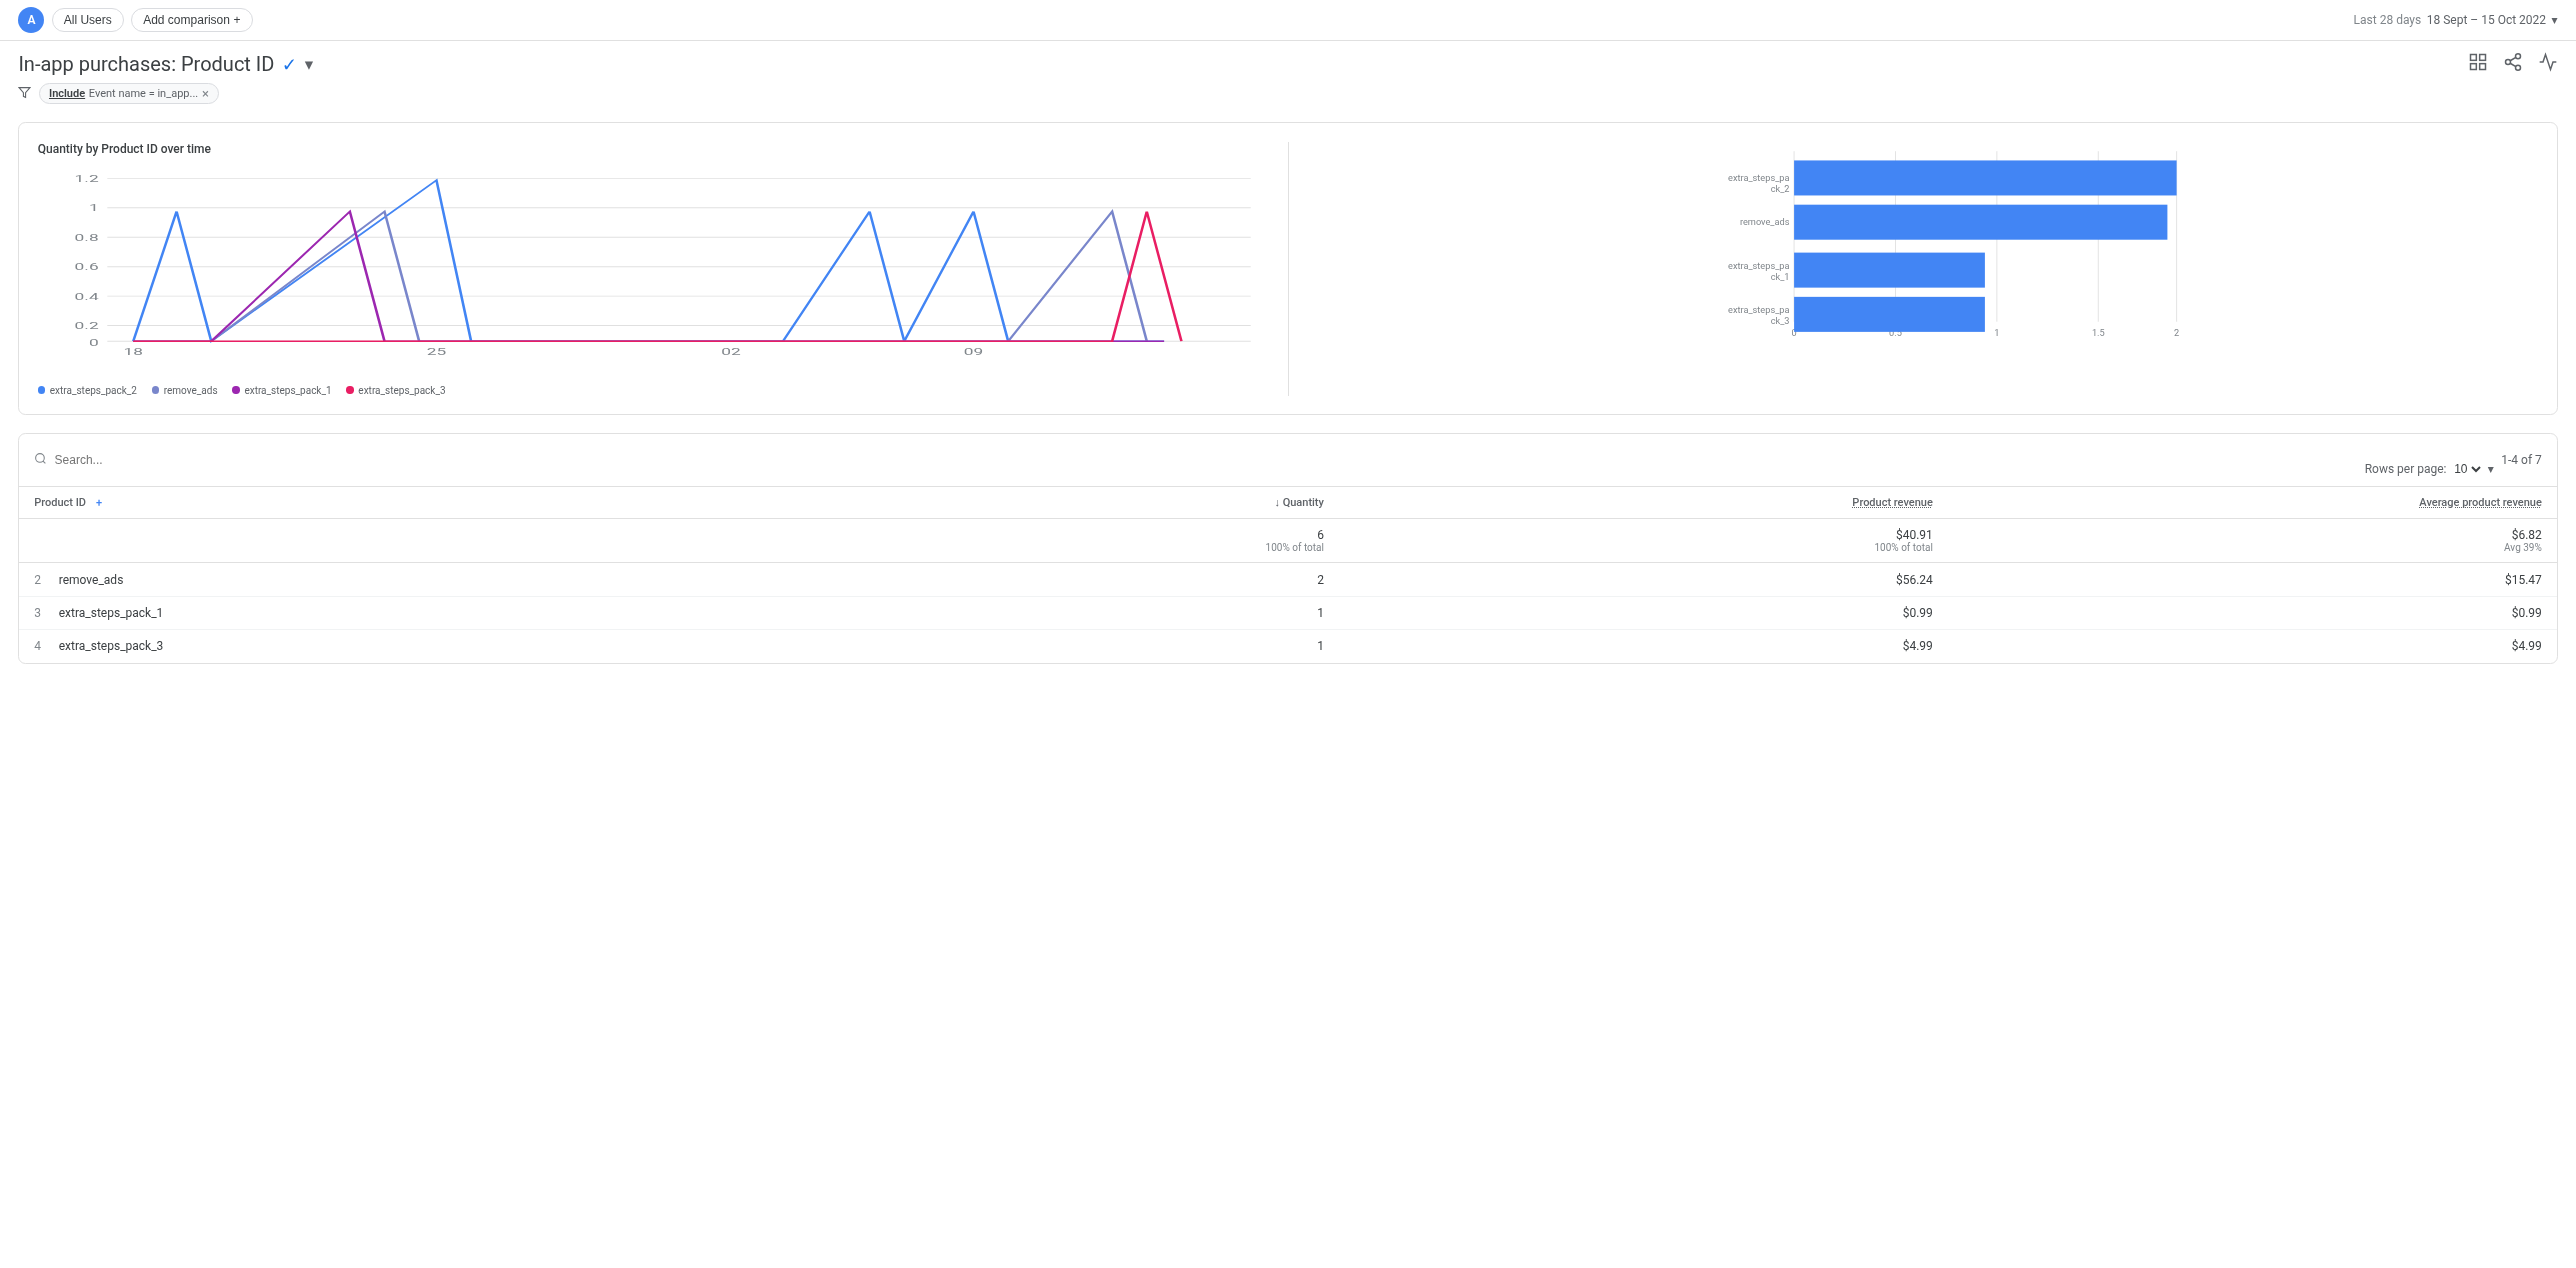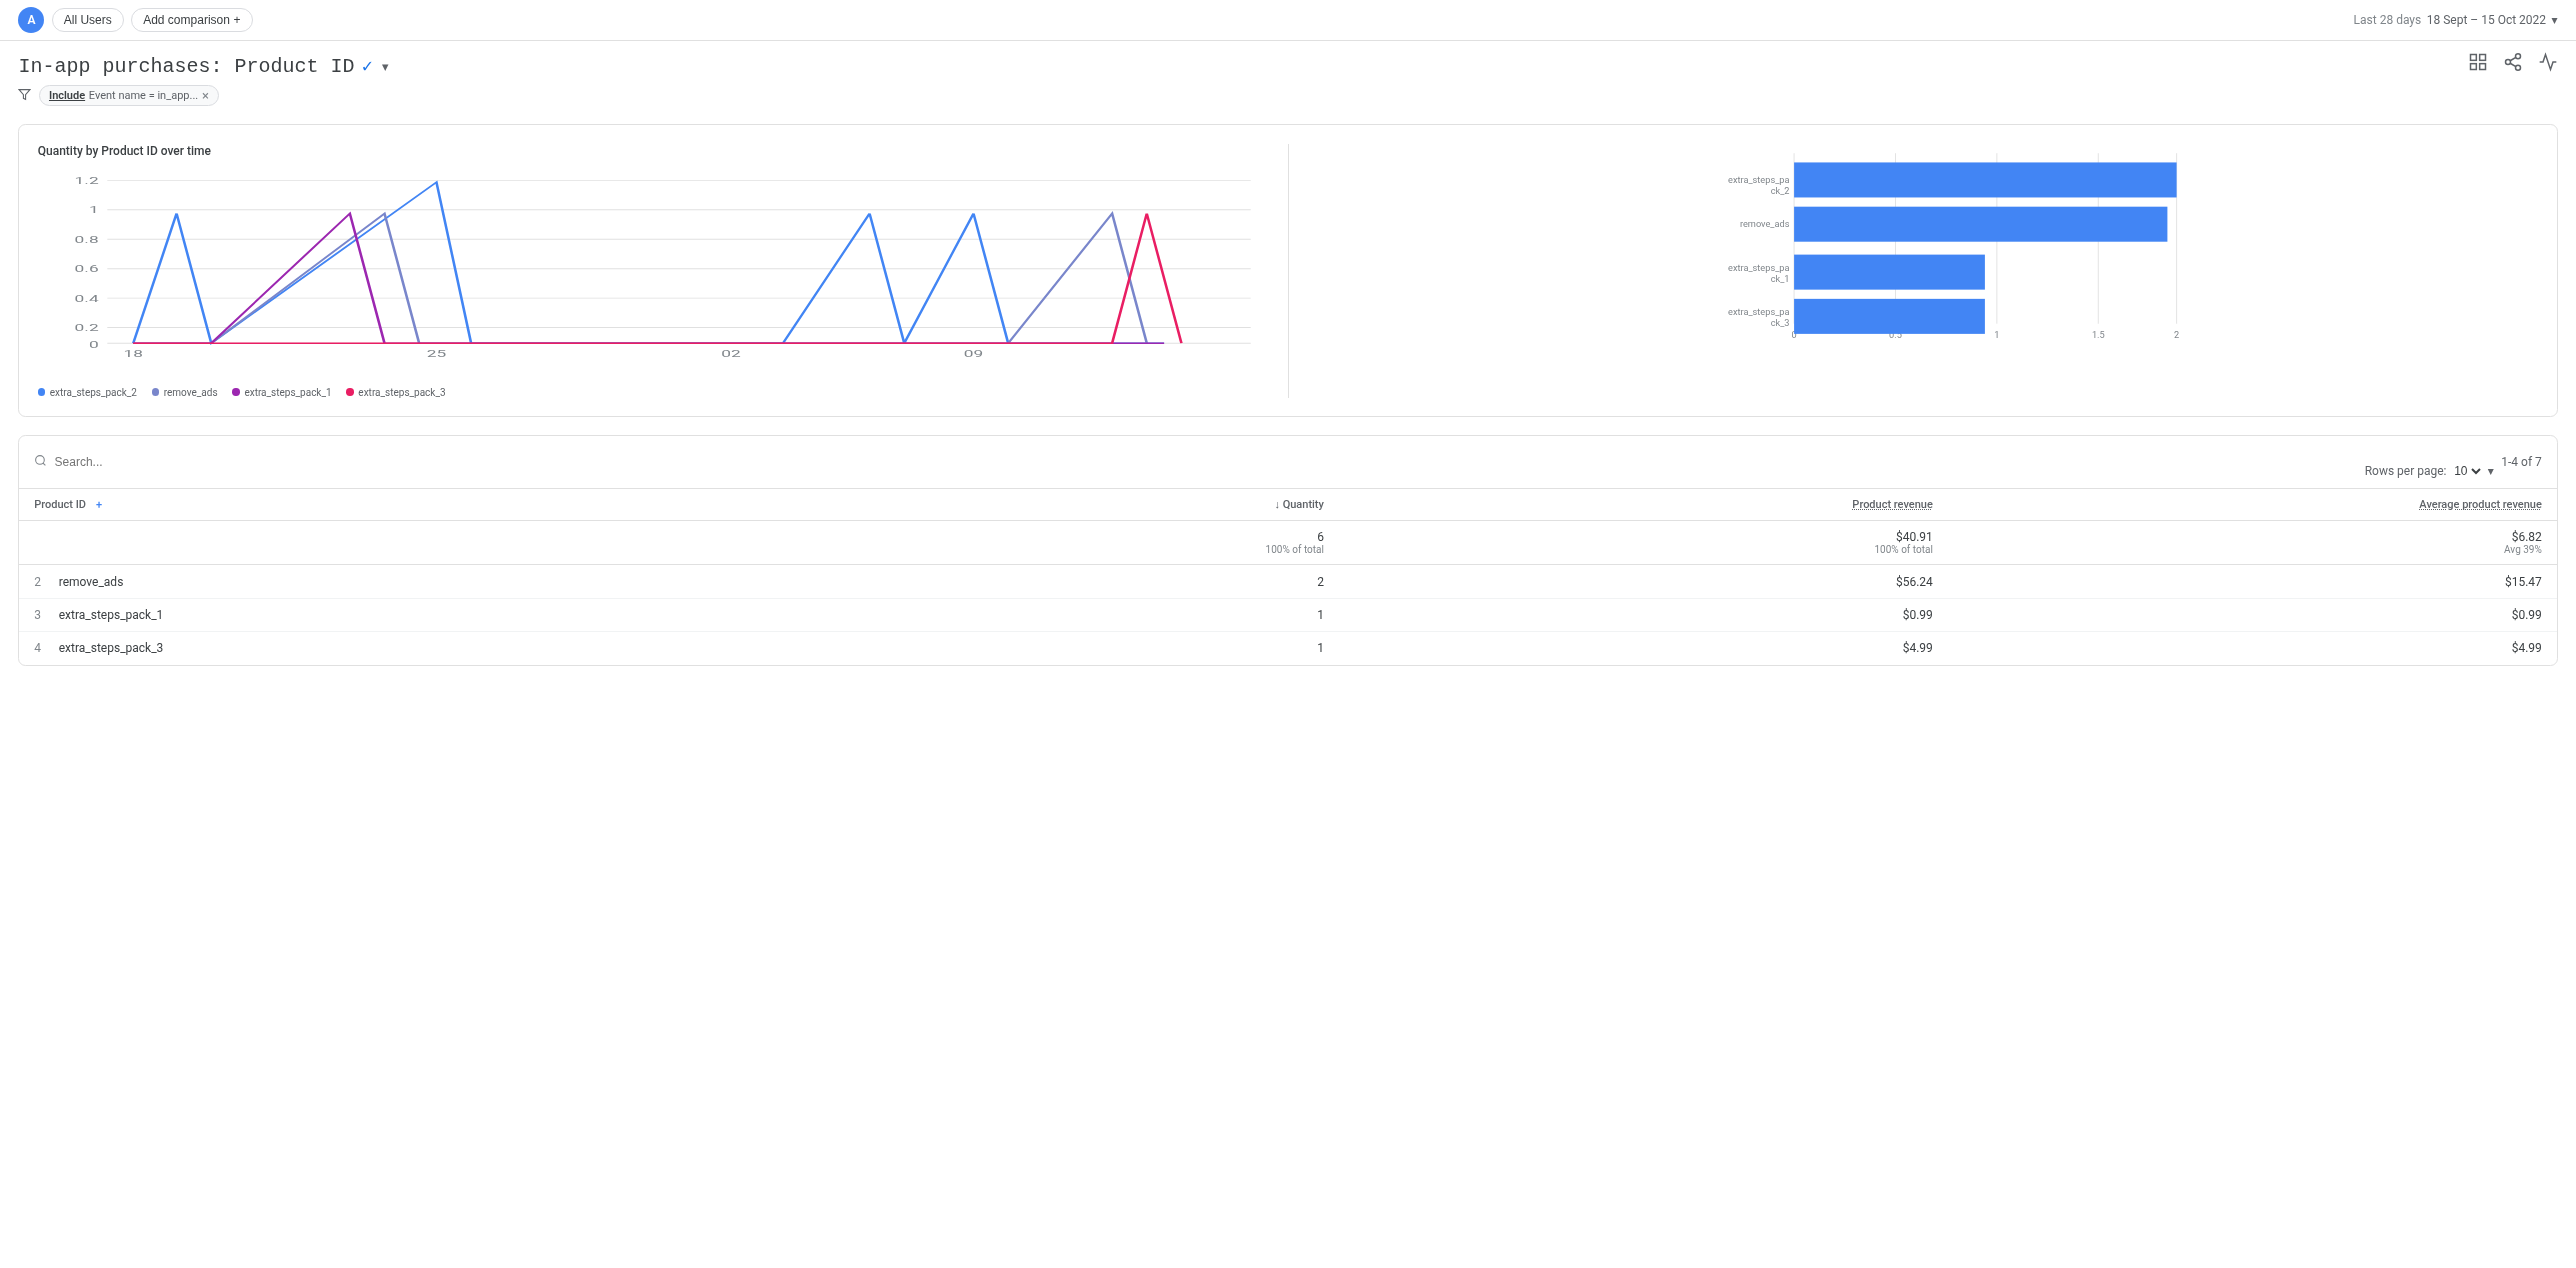--- a/index.html
+++ b/index.html
@@ -54,23 +54,22 @@
       align-items: center;
       gap: 5.5px;
       font-size: 12px;
       color: #5f6368;
       cursor: pointer;
     }
     .date-range .label { color: #80868b; }
     .page-header {
       padding: 11px 18.4px 0 18.4px;
       display: flex;
-      align-items: flex-end;
+      align-items: flex-start;
       justify-content: space-between;
-      font-family: Liberation Mono, monospace;
     }
     .page-title {
       display: flex;
       align-items: center;
       gap: 7.4px;
       font-size: 20px;
       font-weight: 400;
       color: #3c4043;
     }
     .title-check {

